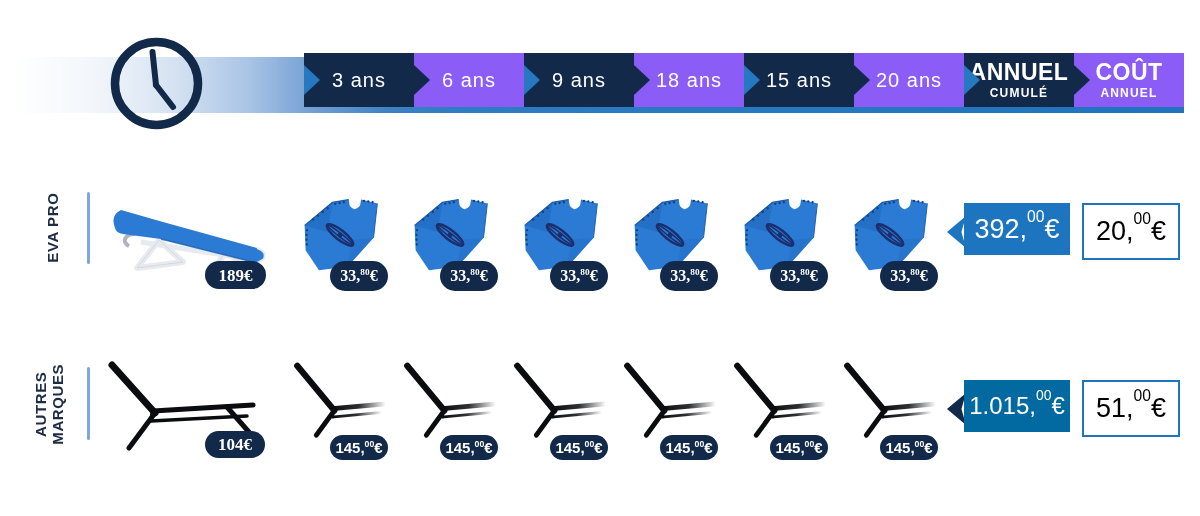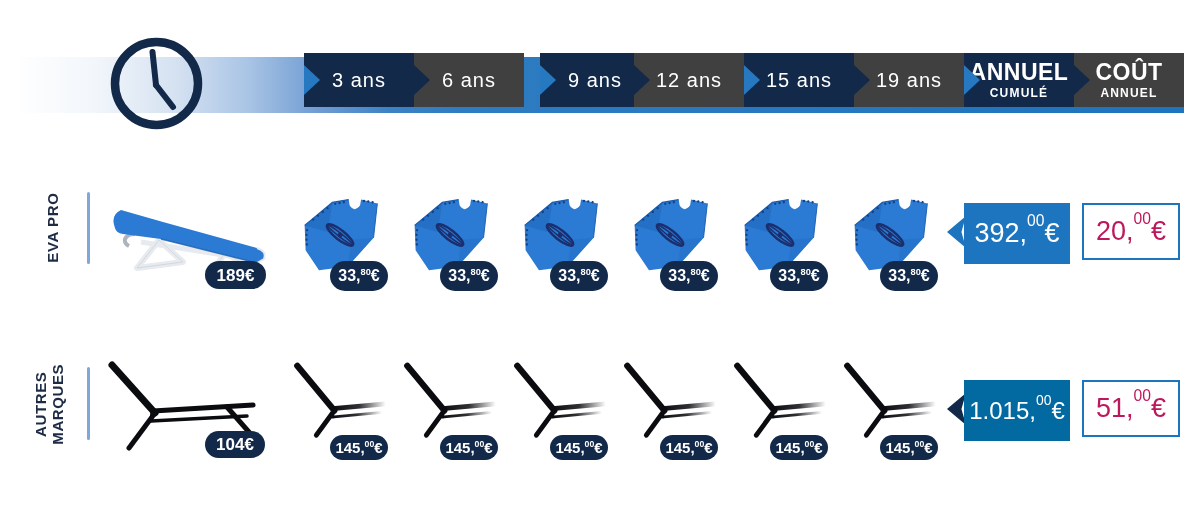--- a/index.html
+++ b/index.html
@@ -5,21 +5,21 @@
   html,body{margin:0;padding:0;background:#fff;}
   body{width:1200px;height:516px;font-family:"Liberation Sans",sans-serif;-webkit-font-smoothing:antialiased;}
   .canvas{position:relative;width:1200px;height:516px;background:#fff;overflow:hidden;margin-left:14px;}
 
   
   .tl-bar{position:absolute;left:0;top:57px;width:1170px;height:56px;
     background:linear-gradient(90deg,#ffffff 0%,#f2f6fb 7%,#d4e1f1 14%,#a9c4e5 20%,#6f9cd2 26%,#3d82c4 32%,#2e7cc1 38%,#1e74bd 100%);}
   .seg{position:absolute;top:53px;width:110px;height:54px;display:flex;flex-direction:column;
     align-items:center;justify-content:center;}
   .seg.navy{background:#12294A;}
-  .seg.blue{background:#404040;}
+  .seg.blue{background:#8b5cf6;}
   .seg-label{color:#fff;font-size:20px;font-weight:400;letter-spacing:1px;line-height:1;}
   .seg-label.big{font-size:23px;font-weight:700;letter-spacing:.5px;}
   .seg-sublabel{color:#fff;font-size:12px;font-weight:700;letter-spacing:1.2px;margin-top:3px;line-height:1;}
   .seg-arrow{position:absolute;left:0;top:50%;transform:translateY(-50%);width:0;height:0;
     border-top:15px solid transparent;border-bottom:15px solid transparent;}
   .seg-arrow.arrow-blue{border-left:16px solid #2678C0;}
   .seg-arrow.arrow-navy{border-left:16px solid #12294A;}
   .clock{position:absolute;left:95px;top:36px;width:95px;height:95px;}
 
   
@@ -31,37 +31,37 @@
   
   .first-item{position:absolute;}
   .cell{position:absolute;width:110px;}
   .cell svg{position:absolute;}
 
   
   .pill{position:absolute;background:#12294A;color:#fff;border-radius:15px;
     display:flex;align-items:baseline;justify-content:center;line-height:1;
     font-weight:700;}
   .pill .txt{align-self:center;}
-  .pill-sm{font-size:16px;}
+  .pill-sm{font-size:16px;font-family:Liberation Serif, serif;}
   .pill-sm2{font-size:15px;border-radius:13px;}
   .sup{font-size:.58em;vertical-align:.55em;position:relative;top:-.45em;}
   .pill .main,.pill .cur{align-self:center;}
   .pill .sup{align-self:center;top:-.35em;}
 
   
-  .total-box{position:absolute;width:106px;height:61px;display:flex;align-items:center;
+  .total-box{position:absolute;width:106px;height:52px;display:flex;align-items:center;
     justify-content:center;color:#fff;}
   .total-box.blue{background:#1C75BE;}
   .total-box.navy{background:#0369a1;}
   .box-arrow{position:absolute;width:19px;height:32px;}
   .box-arrow.blue{background:#1C75BE;}
   .box-arrow.navy{background:#12294A;}
   .box-arrow{clip-path:polygon(0 50%,100% 0,76% 50%,100% 100%);}
   .annual-box{position:absolute;width:94px;height:53px;background:#fff;border:2px solid #1C75BE;
-    display:flex;align-items:center;justify-content:center;color:#be185d;}
+    display:flex;align-items:center;justify-content:center;color:#000000;}
   .price-big{font-size:27px;font-weight:500;line-height:1;white-space:nowrap;}
   .price-big.tight{font-size:24px;}
   .defs-hidden{position:absolute;width:0;height:0;overflow:hidden;}
 </style>
 </head>
 <body>
 
 <svg class="defs-hidden" aria-hidden="true">
   <defs>
     <linearGradient id="fadeStroke" x1="0" y1="0" x2="1" y2="0">
@@ -142,35 +142,35 @@
     </svg>
 
     <div class="seg navy" style="left:290px">
       <span class="seg-arrow arrow-blue"></span>
       <span class="seg-label">3 ans</span>
     </div>
     <div class="seg blue" style="left:400px">
       <span class="seg-arrow arrow-navy"></span>
       <span class="seg-label">6 ans</span>
     </div>
-    <div class="seg navy" style="left:526px">
+    <div class="seg navy" style="left:510px">
       <span class="seg-arrow arrow-blue"></span>
       <span class="seg-label">9 ans</span>
     </div>
     <div class="seg blue" style="left:620px">
       <span class="seg-arrow arrow-navy"></span>
-      <span class="seg-label">12 ans</span>
+      <span class="seg-label">18 ans</span>
     </div>
     <div class="seg navy" style="left:730px">
       <span class="seg-arrow arrow-blue"></span>
       <span class="seg-label">15 ans</span>
     </div>
     <div class="seg blue" style="left:840px">
       <span class="seg-arrow arrow-navy"></span>
-      <span class="seg-label">19 ans</span>
+      <span class="seg-label">20 ans</span>
     </div>
     <div class="seg navy" style="left:950px">
       <span class="seg-arrow arrow-blue"></span>
       <span class="seg-label big">ANNUEL</span>
       <span class="seg-sublabel">CUMULÉ</span>
     </div>
     <div class="seg blue" style="left:1060px">
       <span class="seg-arrow arrow-navy"></span>
       <span class="seg-label big">COÛT</span>
       <span class="seg-sublabel">ANNUEL</span>

